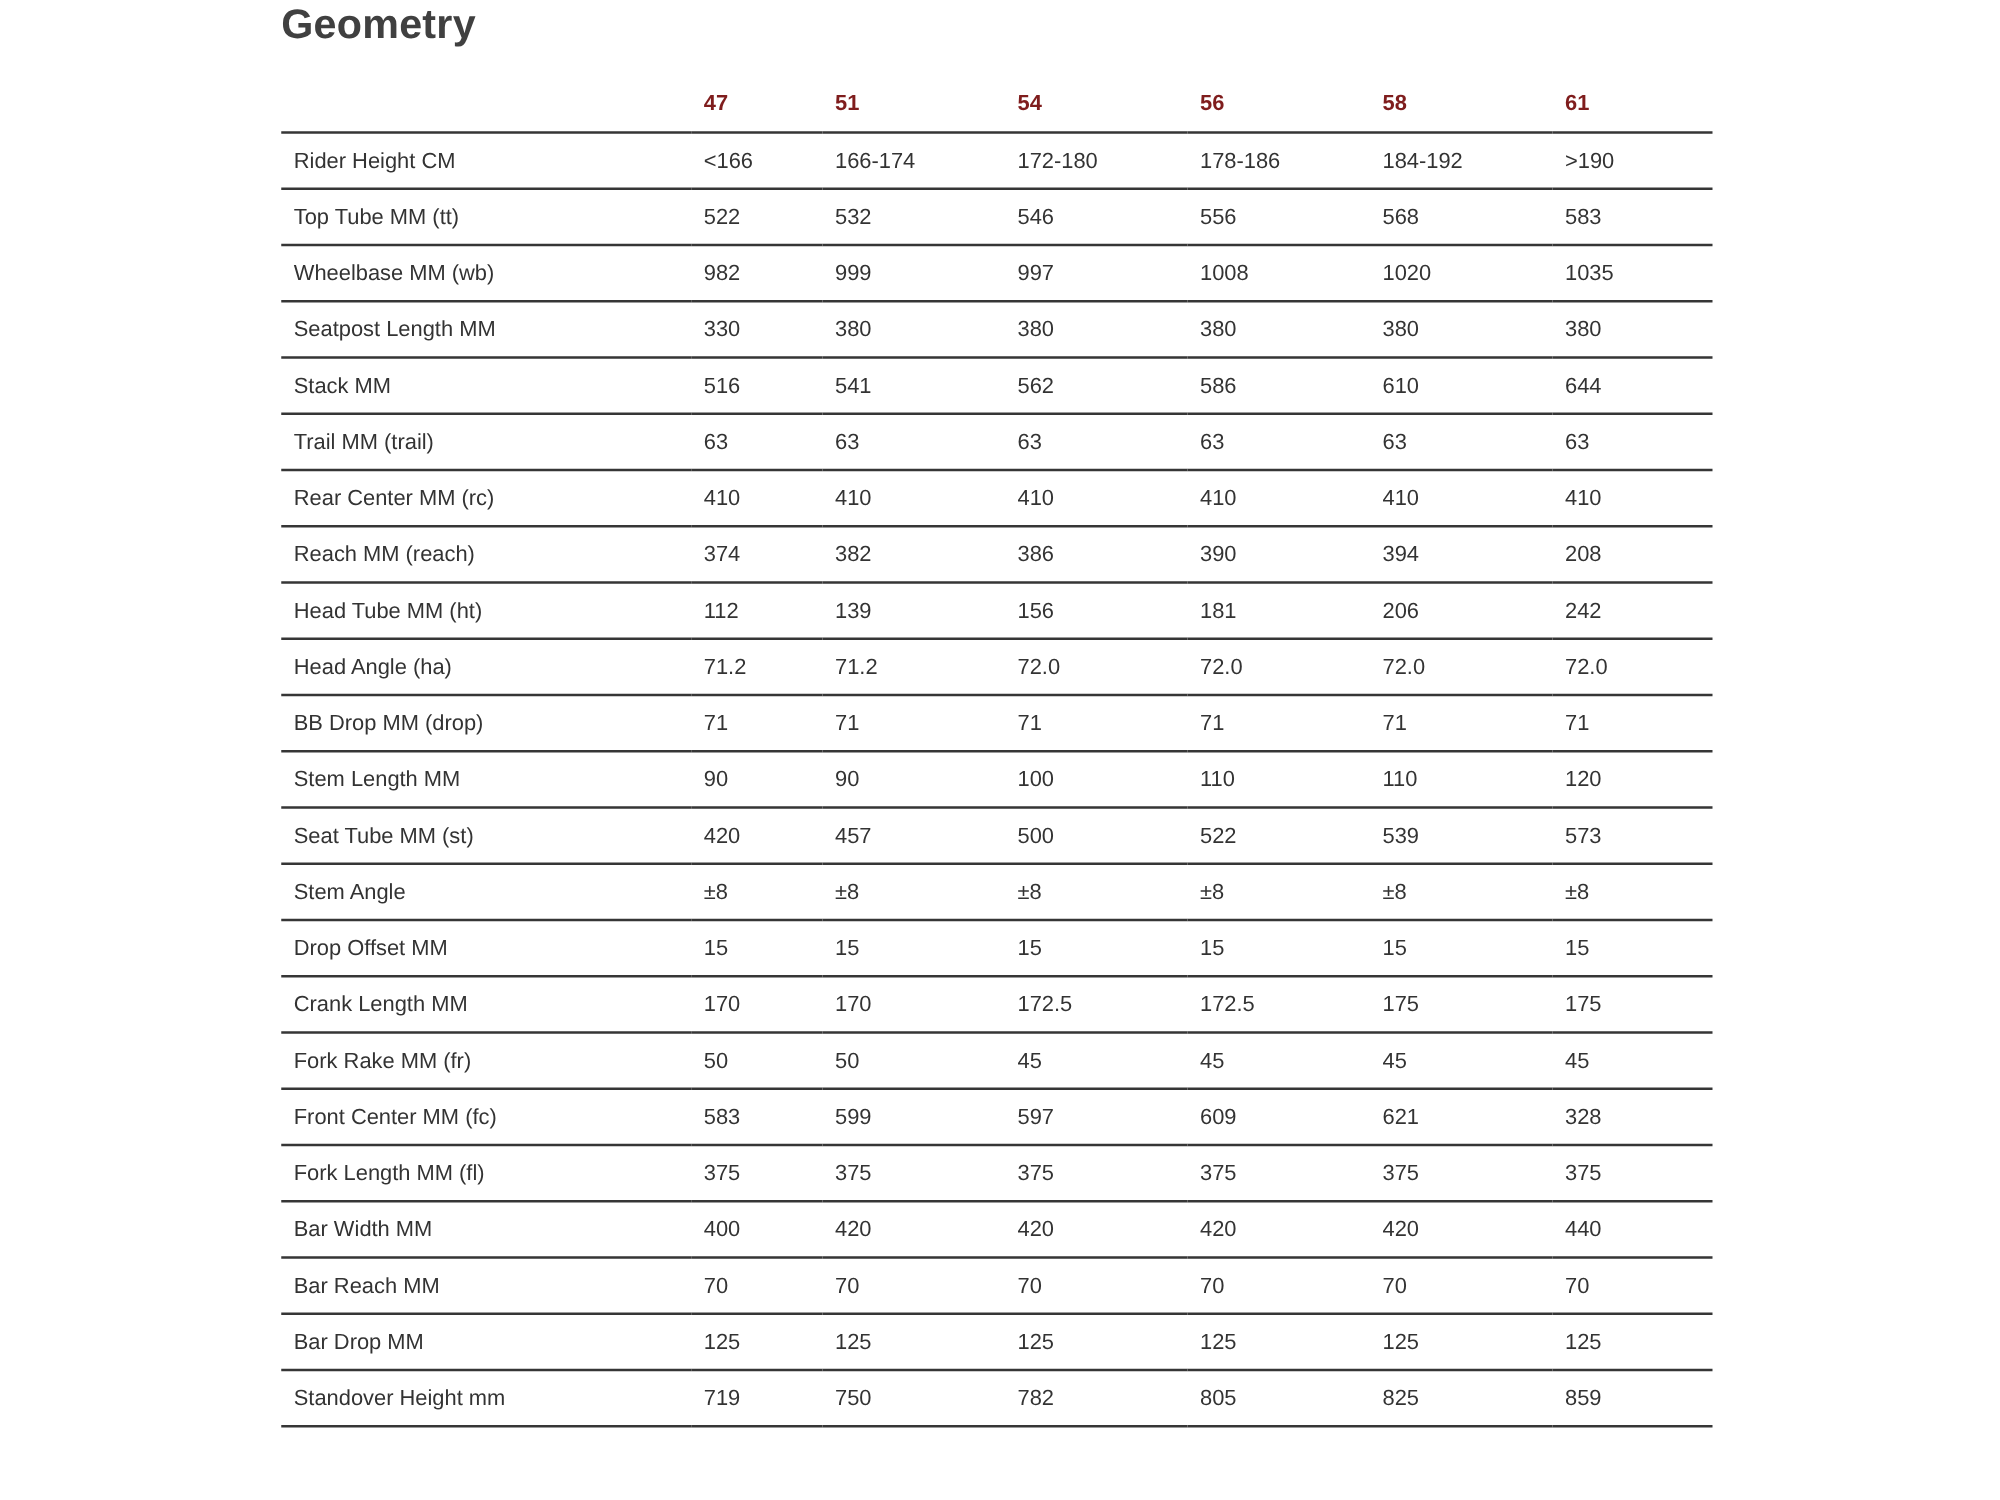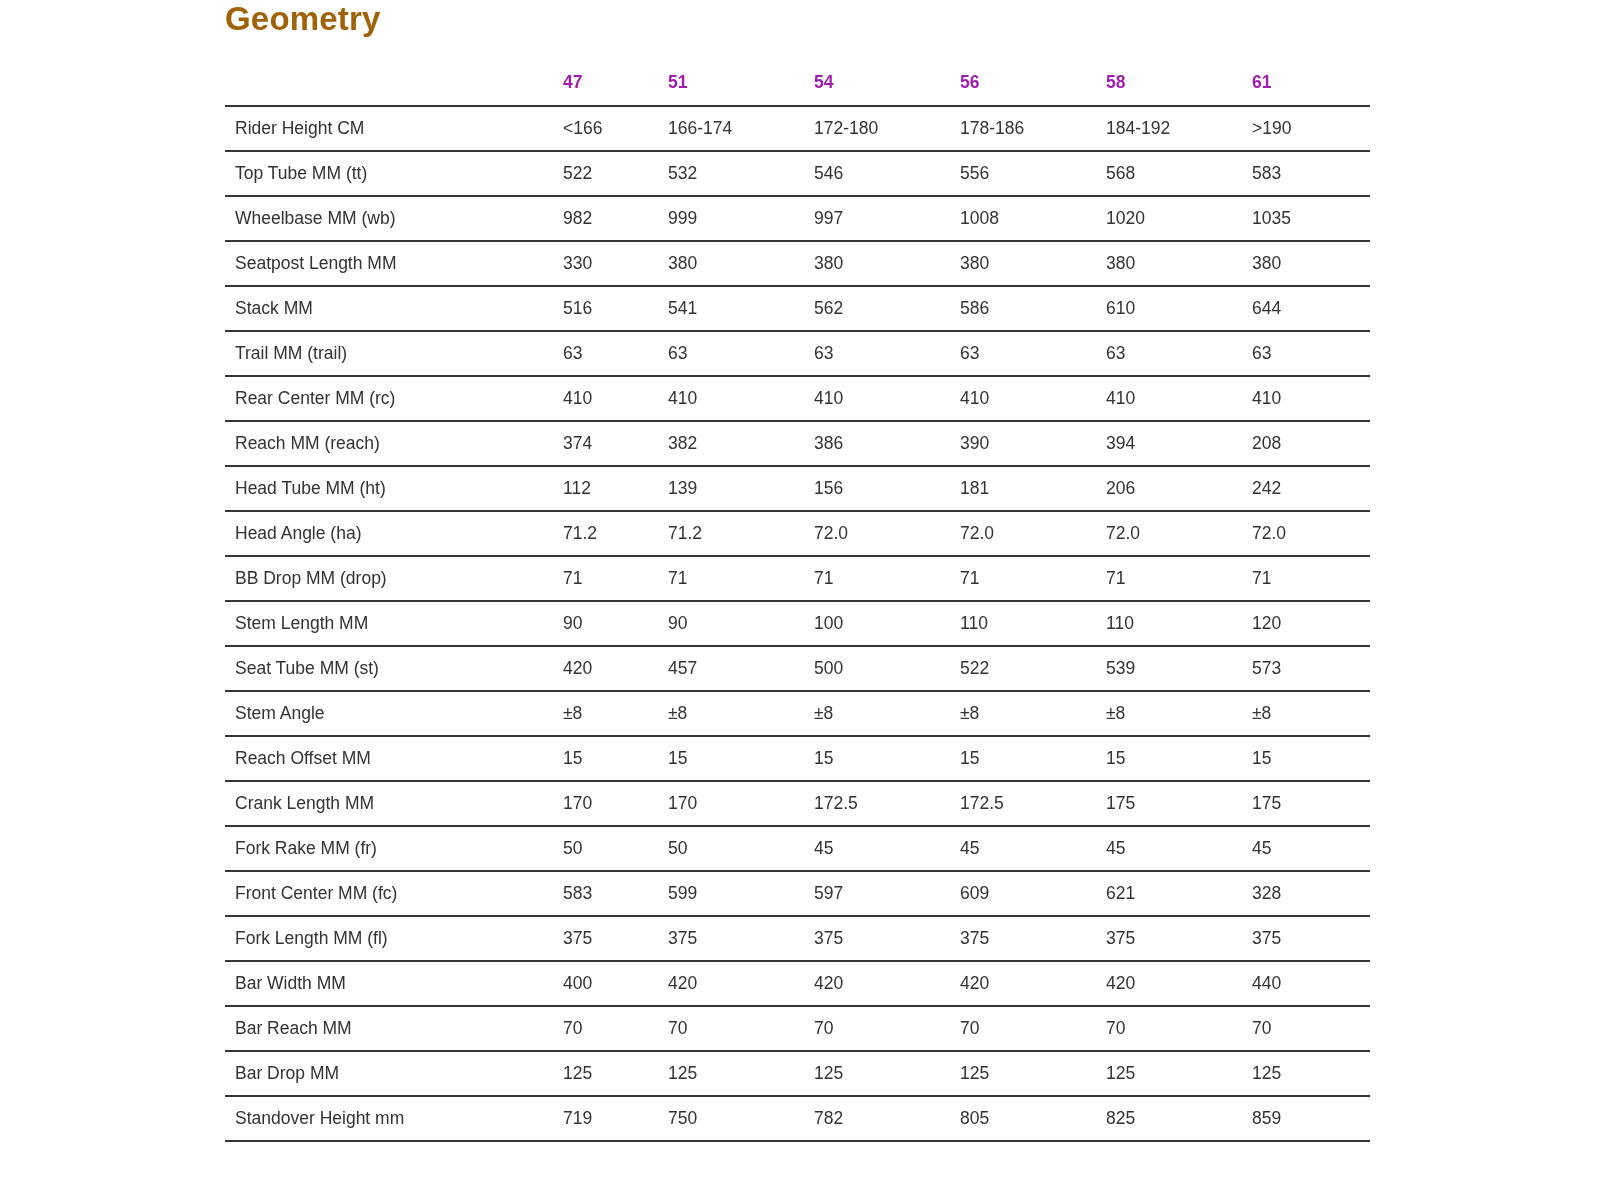--- a/index.html
+++ b/index.html
@@ -17,41 +17,41 @@
   .page {
     padding-left: 225px;
     padding-right: 30px;
   }
   .title {
     margin: 0;
     height: 40px;
     line-height: 38px;
     font-size: 33px;
     font-weight: 700;
-    color: #a16207;
+    color: #404040;
     letter-spacing: 0.2px;
   }
   table.geo-table {
     border-collapse: collapse;
     table-layout: fixed;
     width: 1145px;
   }
   .geo-table th, .geo-table td {
     text-align: left;
     padding: 0 6px 0 10px;
     font-size: 17.5px;
     white-space: nowrap;
     overflow: hidden;
   }
   .geo-table thead th {
     height: 53px;
     vertical-align: bottom;
     padding-bottom: 12px;
     font-weight: 700;
-    color: #a21caf;
+    color: #7f1d1d;
     border-bottom: 2px solid #363636;
   }
   .geo-table tbody th, .geo-table tbody td {
     height: 43px;
     vertical-align: middle;
     font-weight: 400;
     color: #333333;
     border-bottom: 2px solid #363636;
   }
 </style>
@@ -203,21 +203,21 @@
         <tr>
           <th>Stem Angle</th>
           <td>±8</td>
           <td>±8</td>
           <td>±8</td>
           <td>±8</td>
           <td>±8</td>
           <td>±8</td>
         </tr>
         <tr>
-          <th>Reach Offset MM</th>
+          <th>Drop Offset MM</th>
           <td>15</td>
           <td>15</td>
           <td>15</td>
           <td>15</td>
           <td>15</td>
           <td>15</td>
         </tr>
         <tr>
           <th>Crank Length MM</th>
           <td>170</td>

